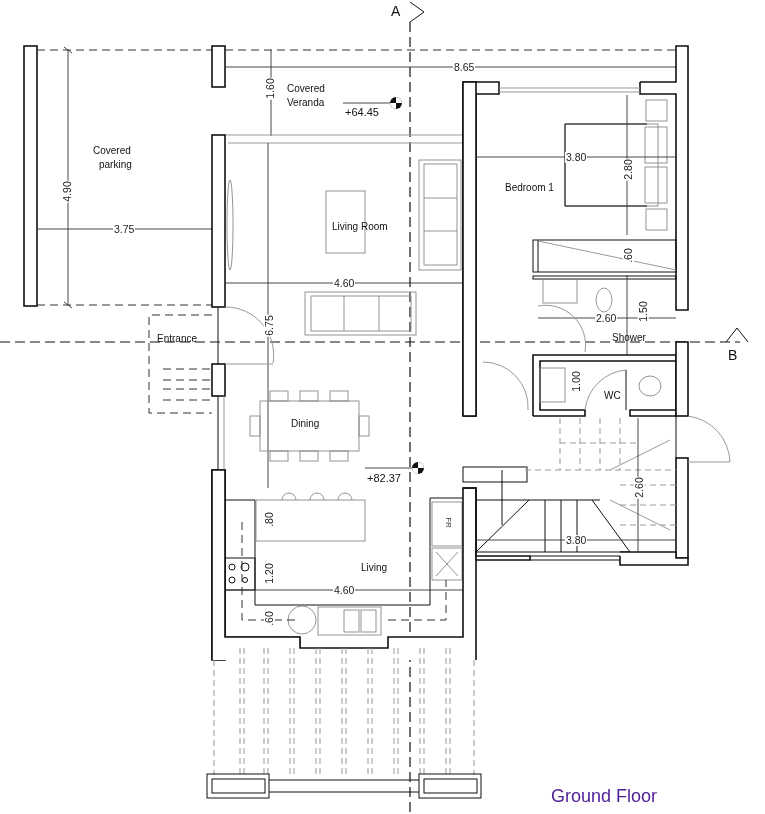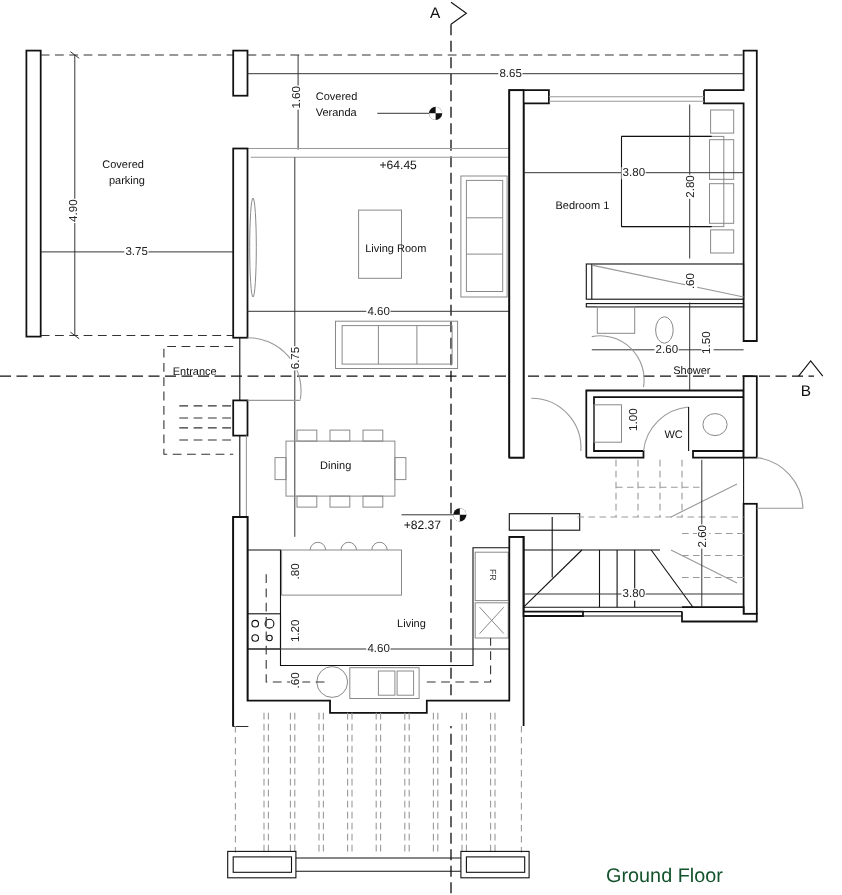--- a/index.html
+++ b/index.html
@@ -1,21 +1,21 @@
 <!DOCTYPE html>
 <html><head>
 <meta charset="utf-8">
 <style>
   html, body { margin:0; padding:0; background:#ffffff; }
   body { width:765px; height:814px; position:relative; overflow:hidden; font-family:"Liberation Sans", sans-serif; }
   #plan { position:absolute; left:0; top:0; }
   .lbl { position:absolute; font-size:10px; color:#111; line-height:12px; white-space:nowrap; }
   .dim { position:absolute; font-size:10.5px; color:#222; background:#fff; padding:0 1px; line-height:11px; white-space:nowrap; }
   .vdim { transform:rotate(-90deg); transform-origin:center center; }
-  .title { position:absolute; left:551px; top:786px; font-size:18px; color:#14532d; }
+  .title { position:absolute; left:551px; top:786px; font-size:18px; color:#4c1d95; }
   .sec { position:absolute; font-size:14px; color:#111; }
   .elev { position:absolute; font-size:11px; color:#111; }
   .fr { position:absolute; font-size:8px; color:#333; transform:rotate(90deg); }
 </style>
 </head>
 <body>
 
 <svg id="plan" width="765" height="814" viewBox="0 0 765 814" xmlns="http://www.w3.org/2000/svg">
   <defs>
     <style>
@@ -235,21 +235,21 @@
     <line class="g" x1="610" y1="500" x2="670" y2="530"></line>
     <line class="dl" x1="476" y1="540" x2="676" y2="540"></line>
     <line class="dl" x1="638" y1="418" x2="638" y2="552"></line>
   </g>
 </svg>
 
 <div class="lbl" style="left:93px;top:145px;">Covered</div>
 <div class="lbl" style="left:99px;top:159px;">parking</div>
 <div class="lbl" style="left:287px;top:83px;">Covered</div>
 <div class="lbl" style="left:287px;top:97px;">Veranda</div>
-<div class="elev" style="left:345px;top:106px;margin-top:39px;">+64.45</div>
+<div class="elev" style="left:345px;top:106px;">+64.45</div>
 <div class="lbl" style="left:332px;top:209px;margin-top:12px;">Living Room</div>
 <div class="lbl" style="left:505px;top:182px;">Bedroom 1</div>
 <div class="lbl" style="left:157px;top:333px;">Entrance</div>
 <div class="lbl" style="left:612px;top:332px;text-align:right;">Shower</div>
 <div class="lbl" style="left:604px;top:390px;">WC</div>
 <div class="lbl" style="left:291px;top:418px;">Dining</div>
 <div class="elev" style="left:367px;top:472px;">+82.37</div>
 <div class="lbl" style="left:361px;top:562px;">Living</div>
 <div class="fr" style="left:443px;top:518px;">FR</div>
 

